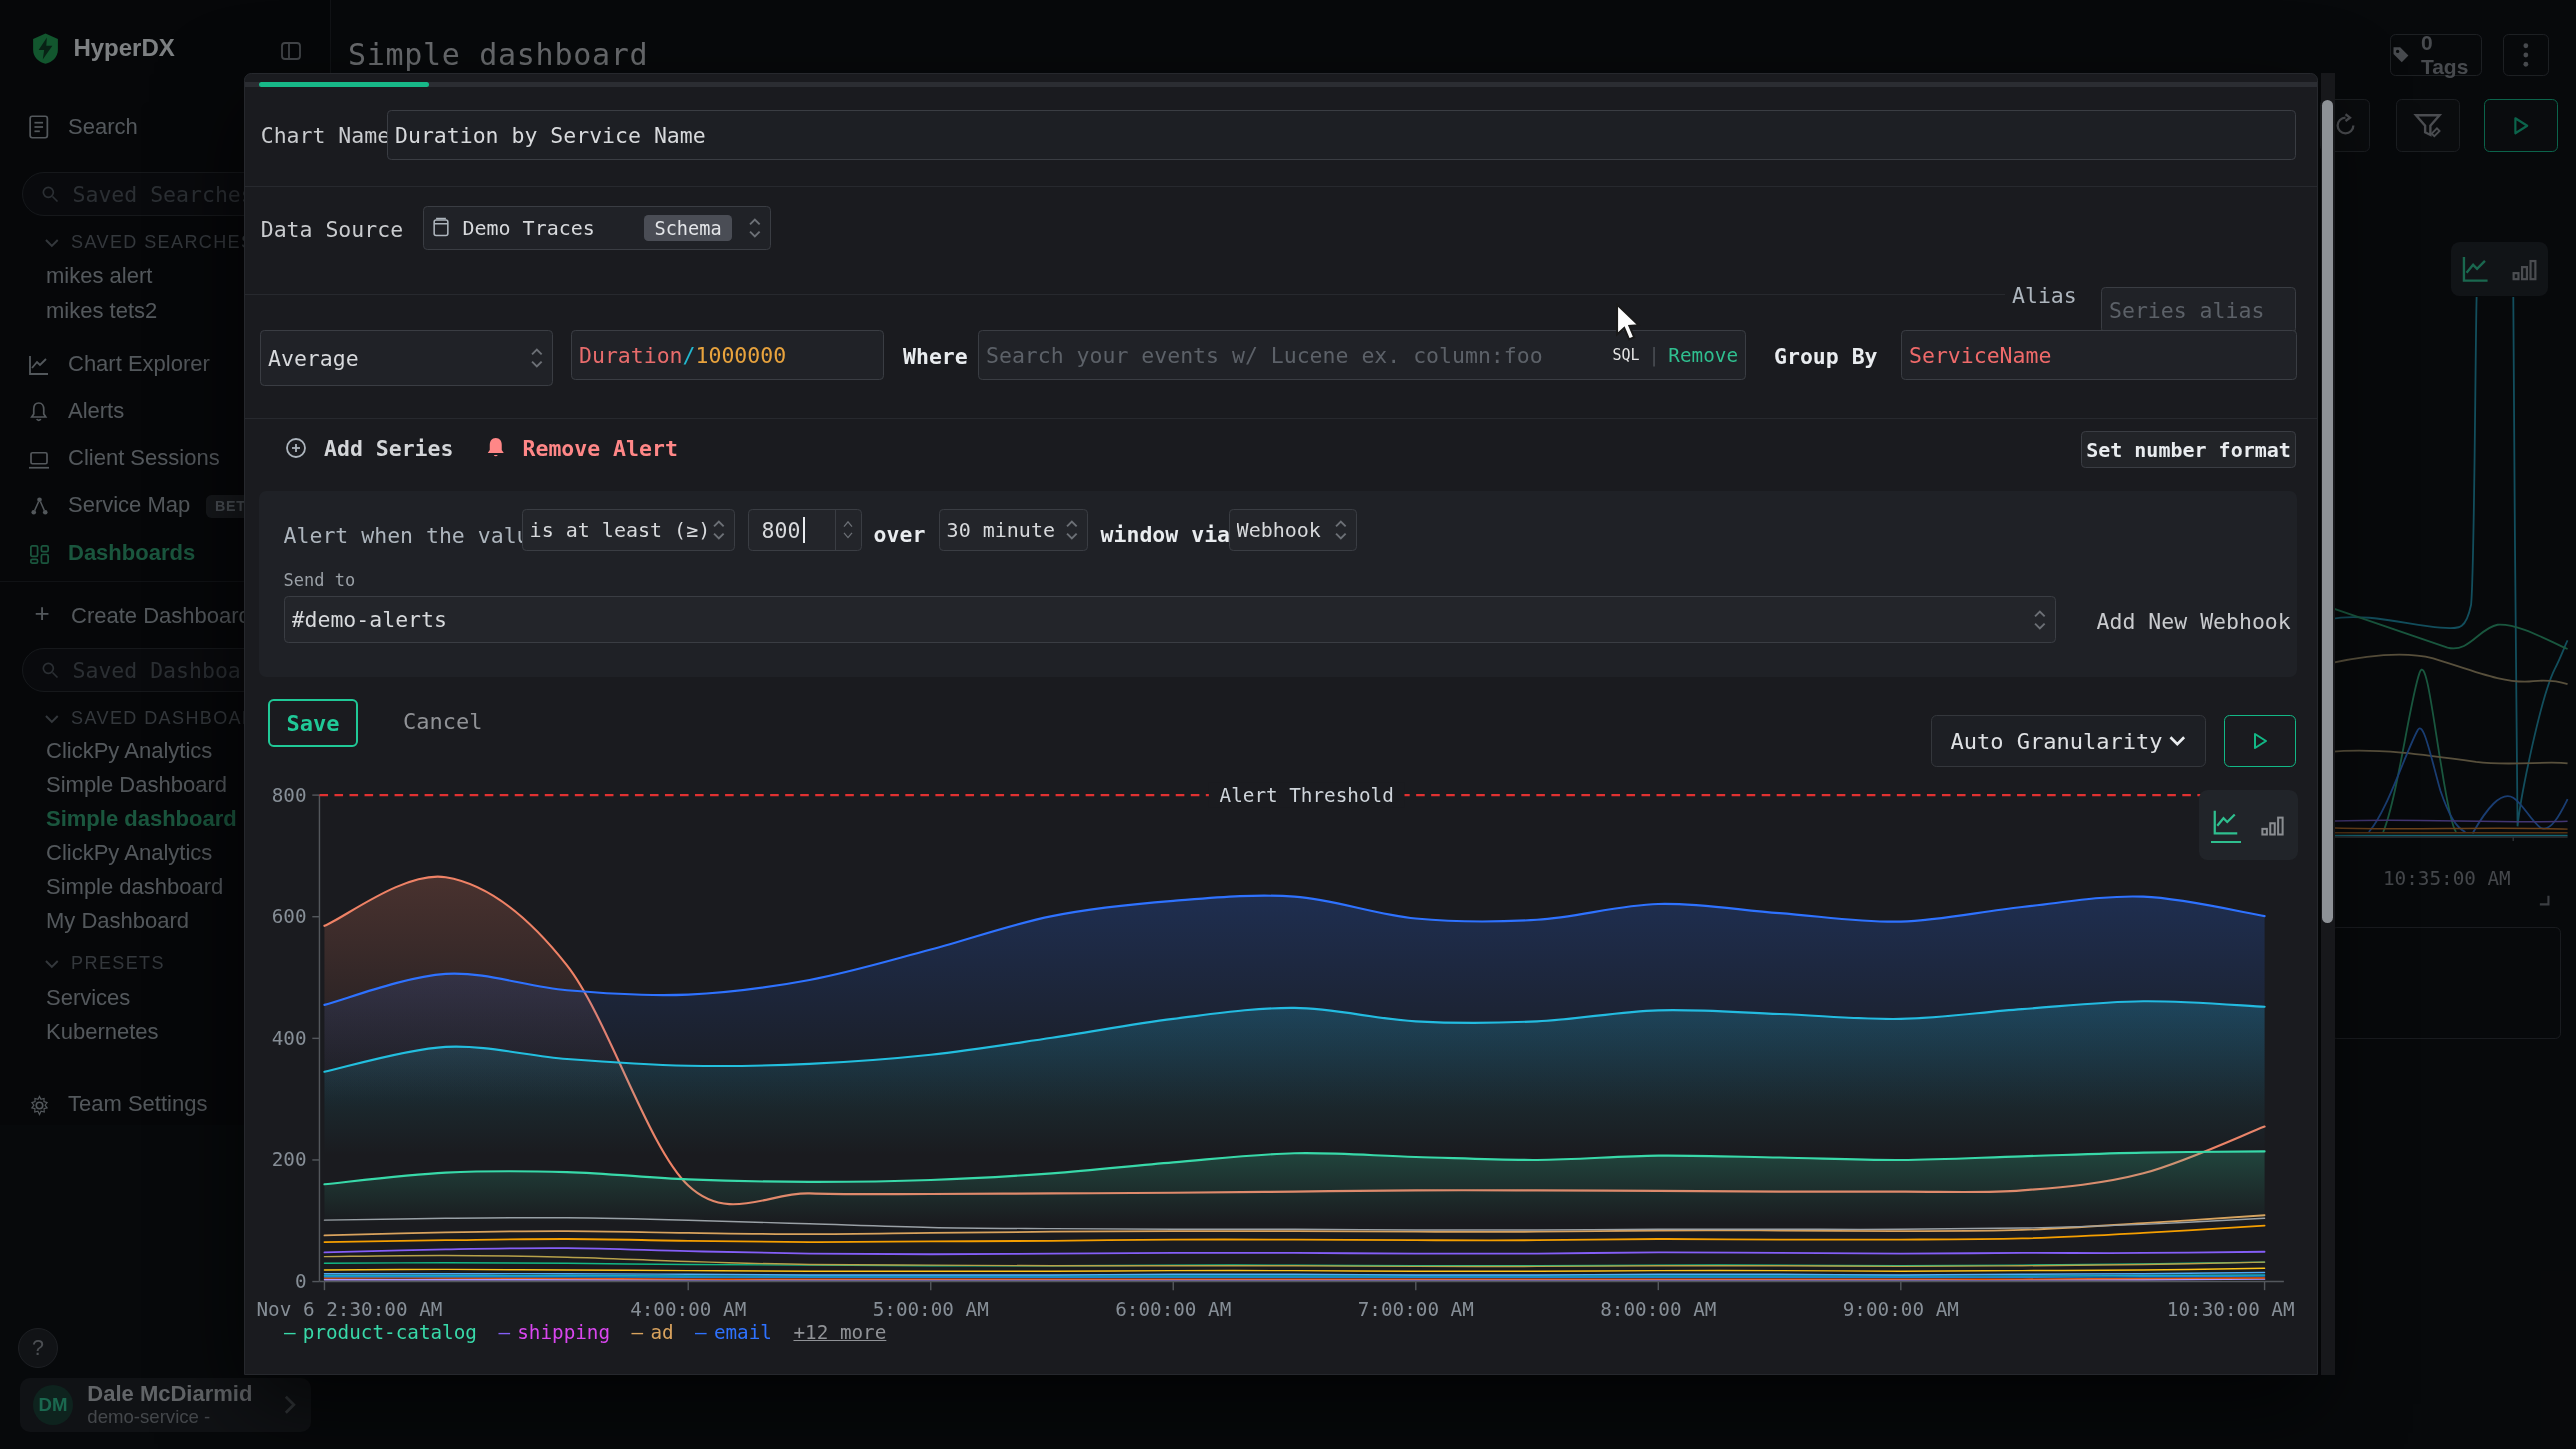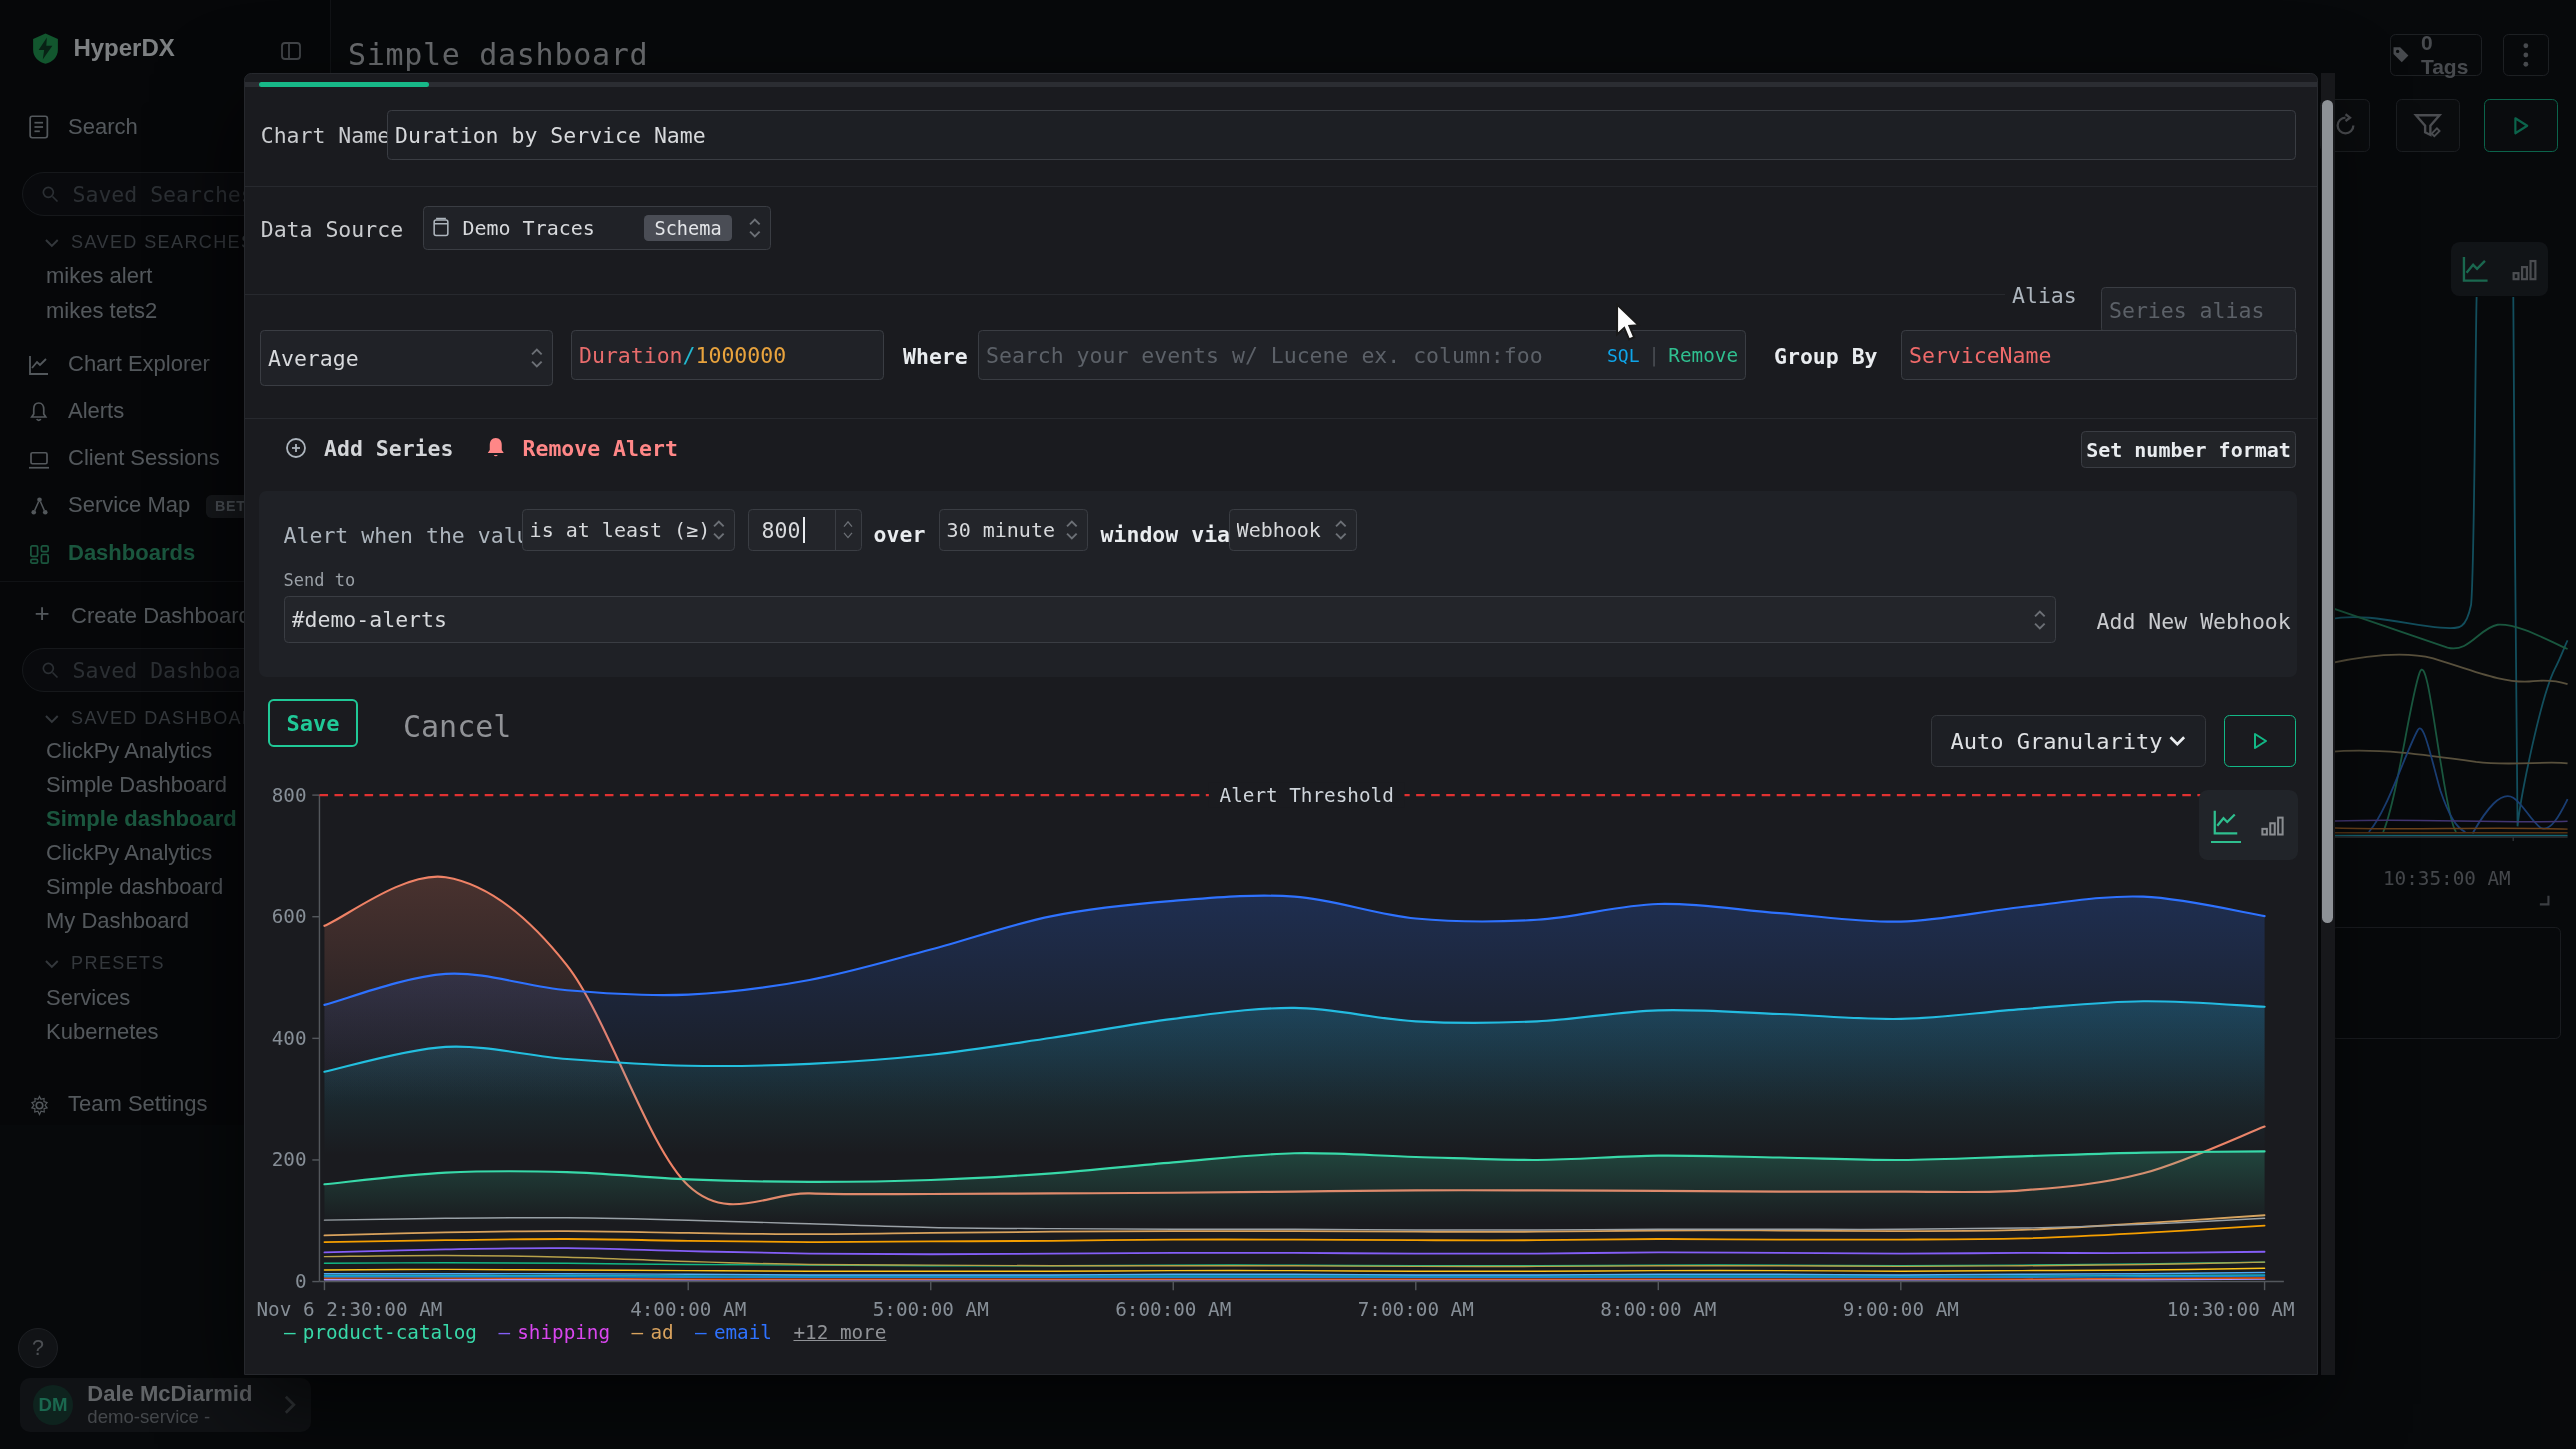--- a/index.html
+++ b/index.html
@@ -49,21 +49,21 @@
   .m-input input::placeholder { color:#5c6168; }
   .mdiv { position:absolute; left:0; width:100%; height:0.7px; background:#27292e; }
   .updown { width:15.7px; height:24px; flex:0 0 auto; margin-left:auto; }
   .sel-text { white-space:nowrap; overflow:hidden; }
   .badge-schema { background:#4a4d55; color:#e4e6e9; font-size:18.6px; border-radius:4.3px; padding:2.9px 10px; margin-left:auto; }
   .link-row { position:absolute; display:flex; gap:16px; font-size:21.5px; font-weight:bold; color:#d3d5d8; }
   .pinkish { color:#ff8787 !important; }
   #alert-panel { position:absolute; left:13.6px; top:417px; width:2038px; height:186px; background:#1f2126; border-radius:7.2px; }
   .small-label { position:absolute; font-size:17px; color:#9aa0a6; }
   #save-btn { position:absolute; left:23px; top:625px; width:90px; height:48px; border:2.1px solid #20c997; border-radius:5.7px; color:#20c997; font-weight:bold; font-size:22px; display:flex; align-items:center; justify-content:center; background:transparent; }
-  #cancel-btn { position:absolute; left:158px; top:635px; font-size:30px; color:#909296; }
+  #cancel-btn { position:absolute; left:158px; top:635px; font-size:22px; color:#909296; }
   #granularity { position:absolute; left:1686px; top:641px; width:275px; height:52px; border:1.4px solid #34373c; border-radius:5.7px; display:flex; align-items:center; padding:0 18.6px; font-size:22px; color:#dfe1e4; background:#1d1f24; }
   #play-btn2 { position:absolute; left:1979px; top:641px; width:72px; height:52px; }
   #chart-toggle { left:1954px; top:716px; width:99px; height:70px; background:#212429; }
   #legend { position:absolute; left:39px; top:1247px; display:flex; align-items:center; gap:21.5px; font-size:19.3px; }
   .leg-item { display:flex; align-items:center; gap:7.2px; }
   .leg-more { color:#909296; text-decoration:underline; }
   #chart-svg { position:absolute; left:0; top:0; width:2074px; height:1302px; overflow:visible; }
 
   
   #scrollbar { position:absolute; left:2321px; top:73px; width:13.6px; height:1302px; background:#17181b; z-index:11; }
@@ -356,21 +356,21 @@
       </svg>
   </div>
   <div class="m-input" style="left:326px;top:256px;width:313px;height:50px">
     <span style="color:#e86c6c">Duration</span>
       <span style="color:#22b8cf">/</span>
       <span style="color:#e8a33d">1000000</span>
   </div>
   <div class="m-label" style="left:658px;top:270px;color:#e9ecef;font-weight:bold">Where</div>
   <div class="m-input" style="left:733px;top:256px;width:768px;height:50px">
     <input placeholder="Search your events w/ Lucene ex. column:foo" style="">
-    <span style="color:#0ea5e9;font-size:18px;white-space:nowrap"><span>SQL</span></span>
+    <span style="color:#e5e5e5;font-size:15px;white-space:nowrap"><span>SQL</span></span>
     <span style="color:#4a4e54;font-size:19.3px;margin:0 8.6px">|</span>
     <span style="color:#2fbf8f;font-size:19.3px;white-space:nowrap"><span>Remove</span></span>
   </div>
   <div class="m-label" style="left:1529px;top:270px;color:#e9ecef;font-weight:bold">Group By</div>
   <div class="m-input" style="left:1656px;top:256px;width:396px;height:50px">
     <span style="color:#ef6a6a">ServiceName</span>
   </div>
   <div class="mdiv" style="top:344px"></div>
 
   <div class="link-row" style="left:39px;top:362px">

